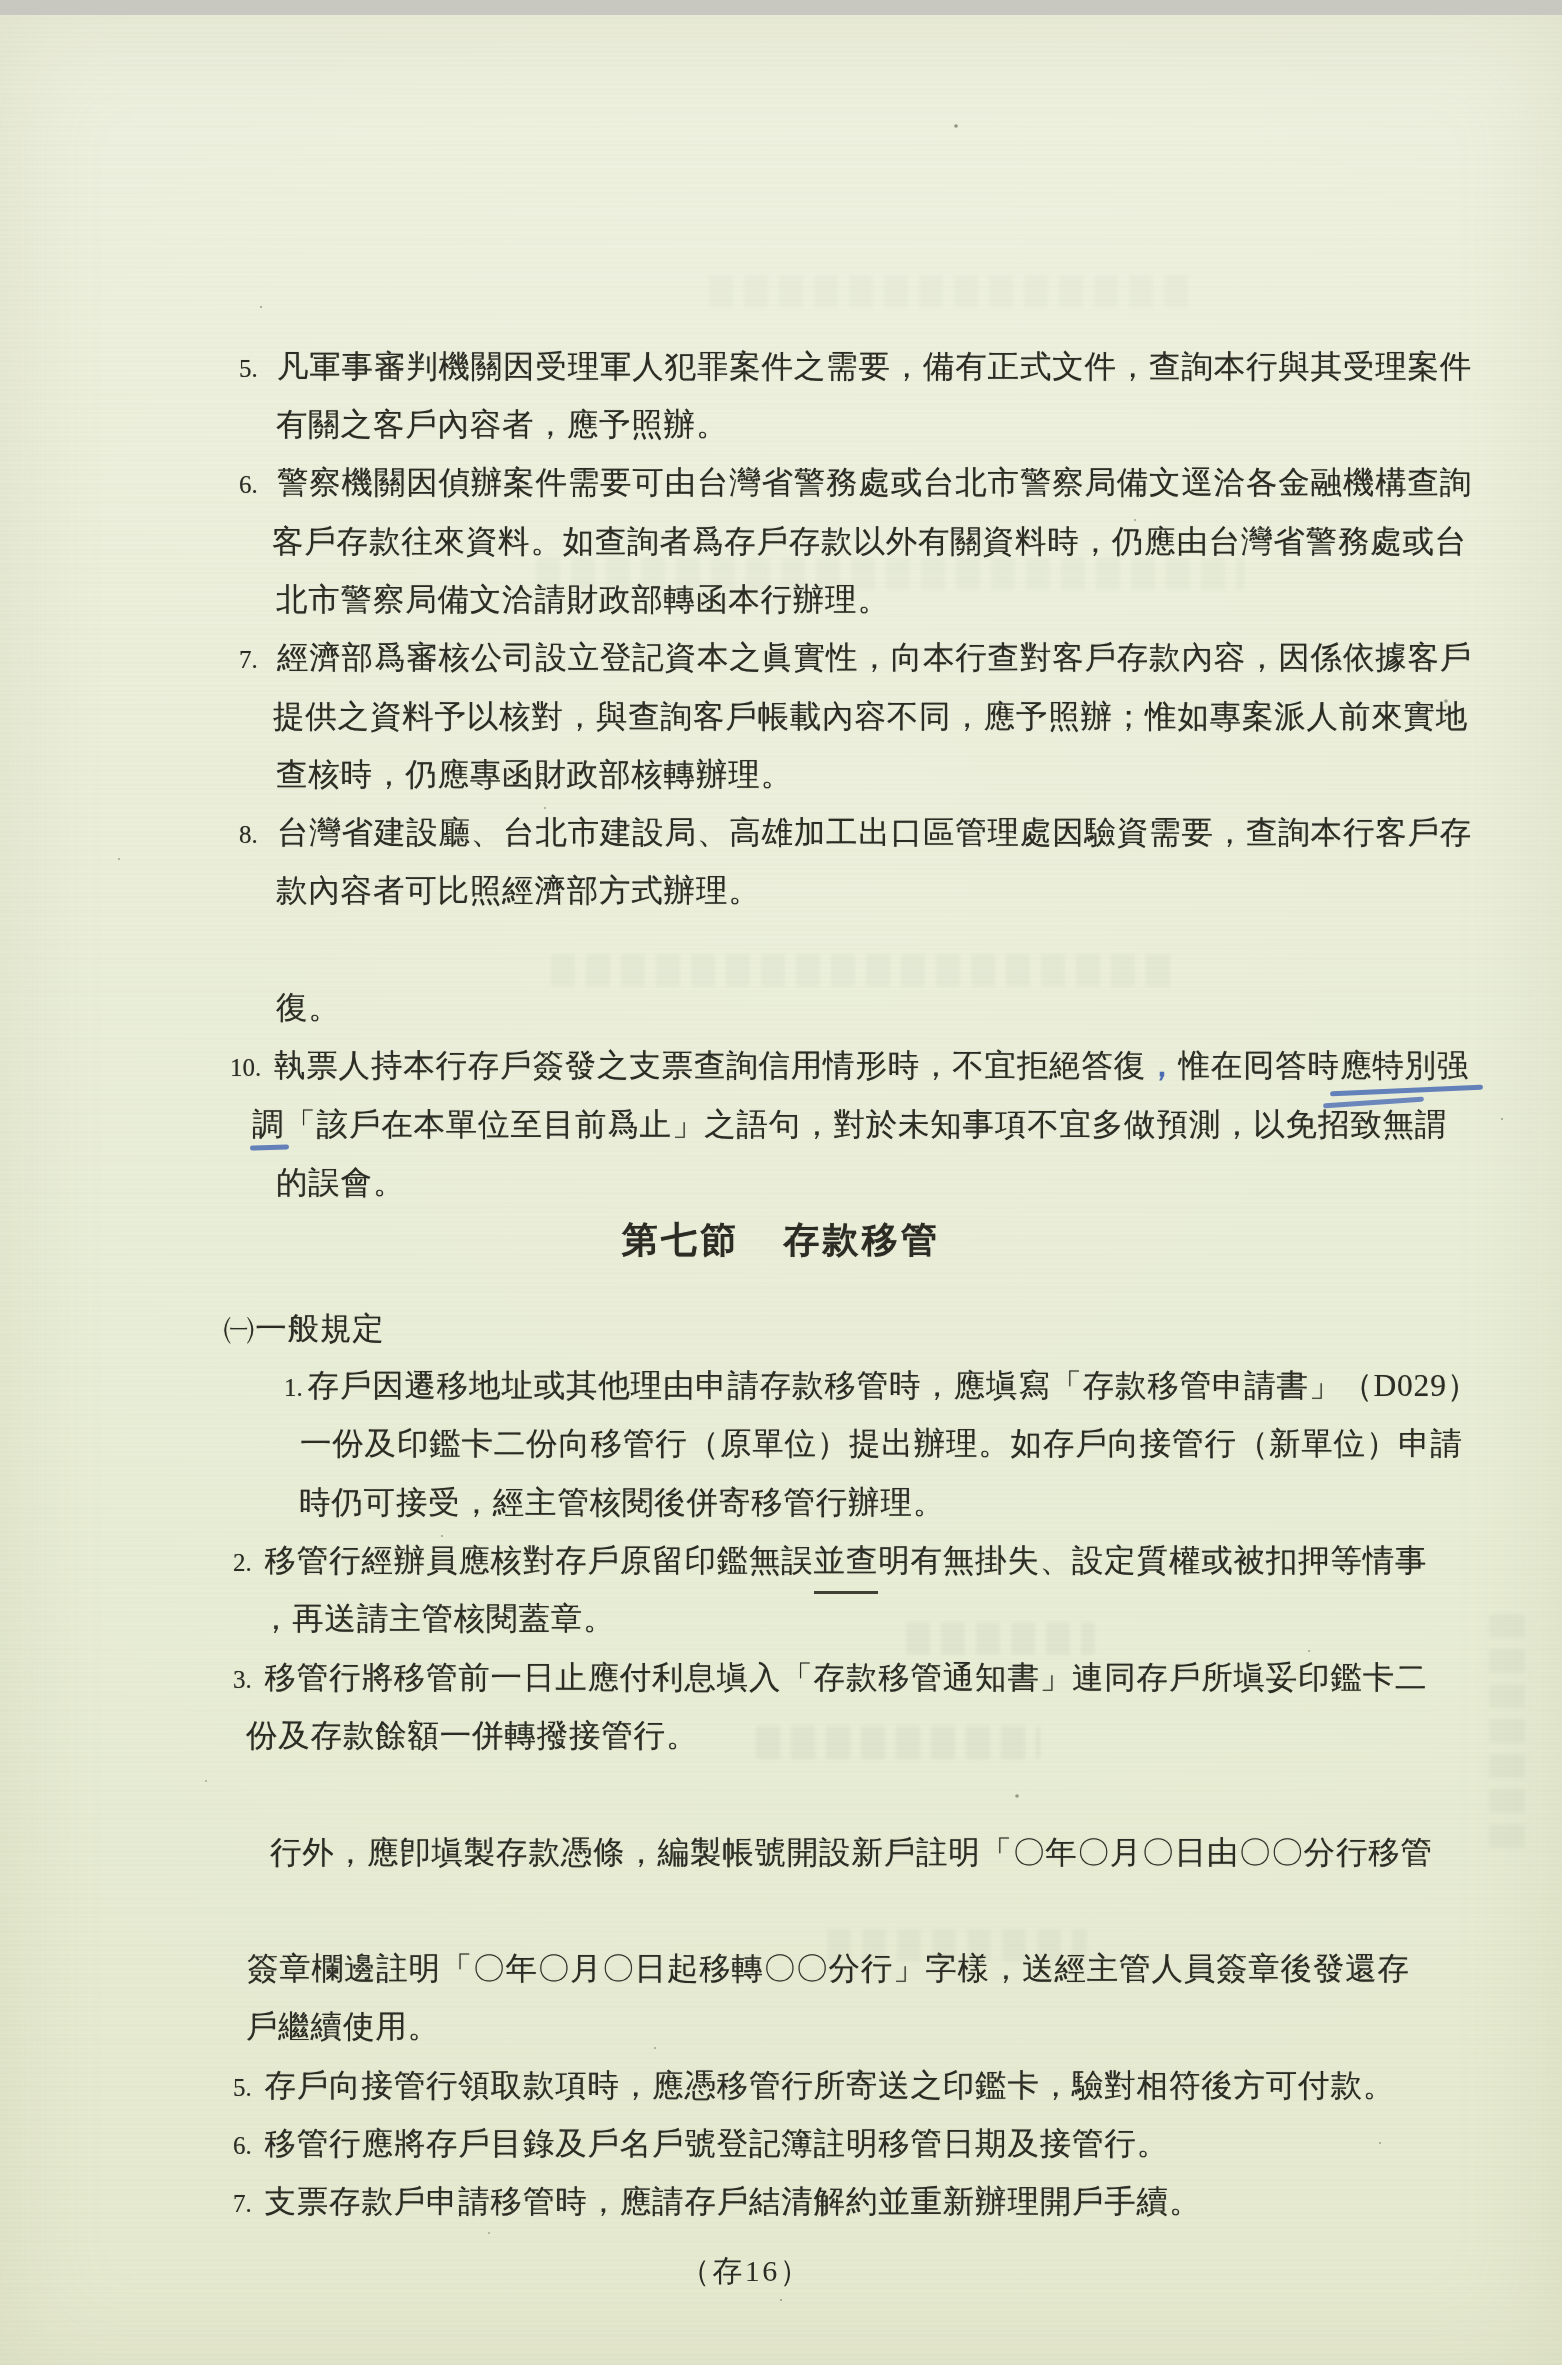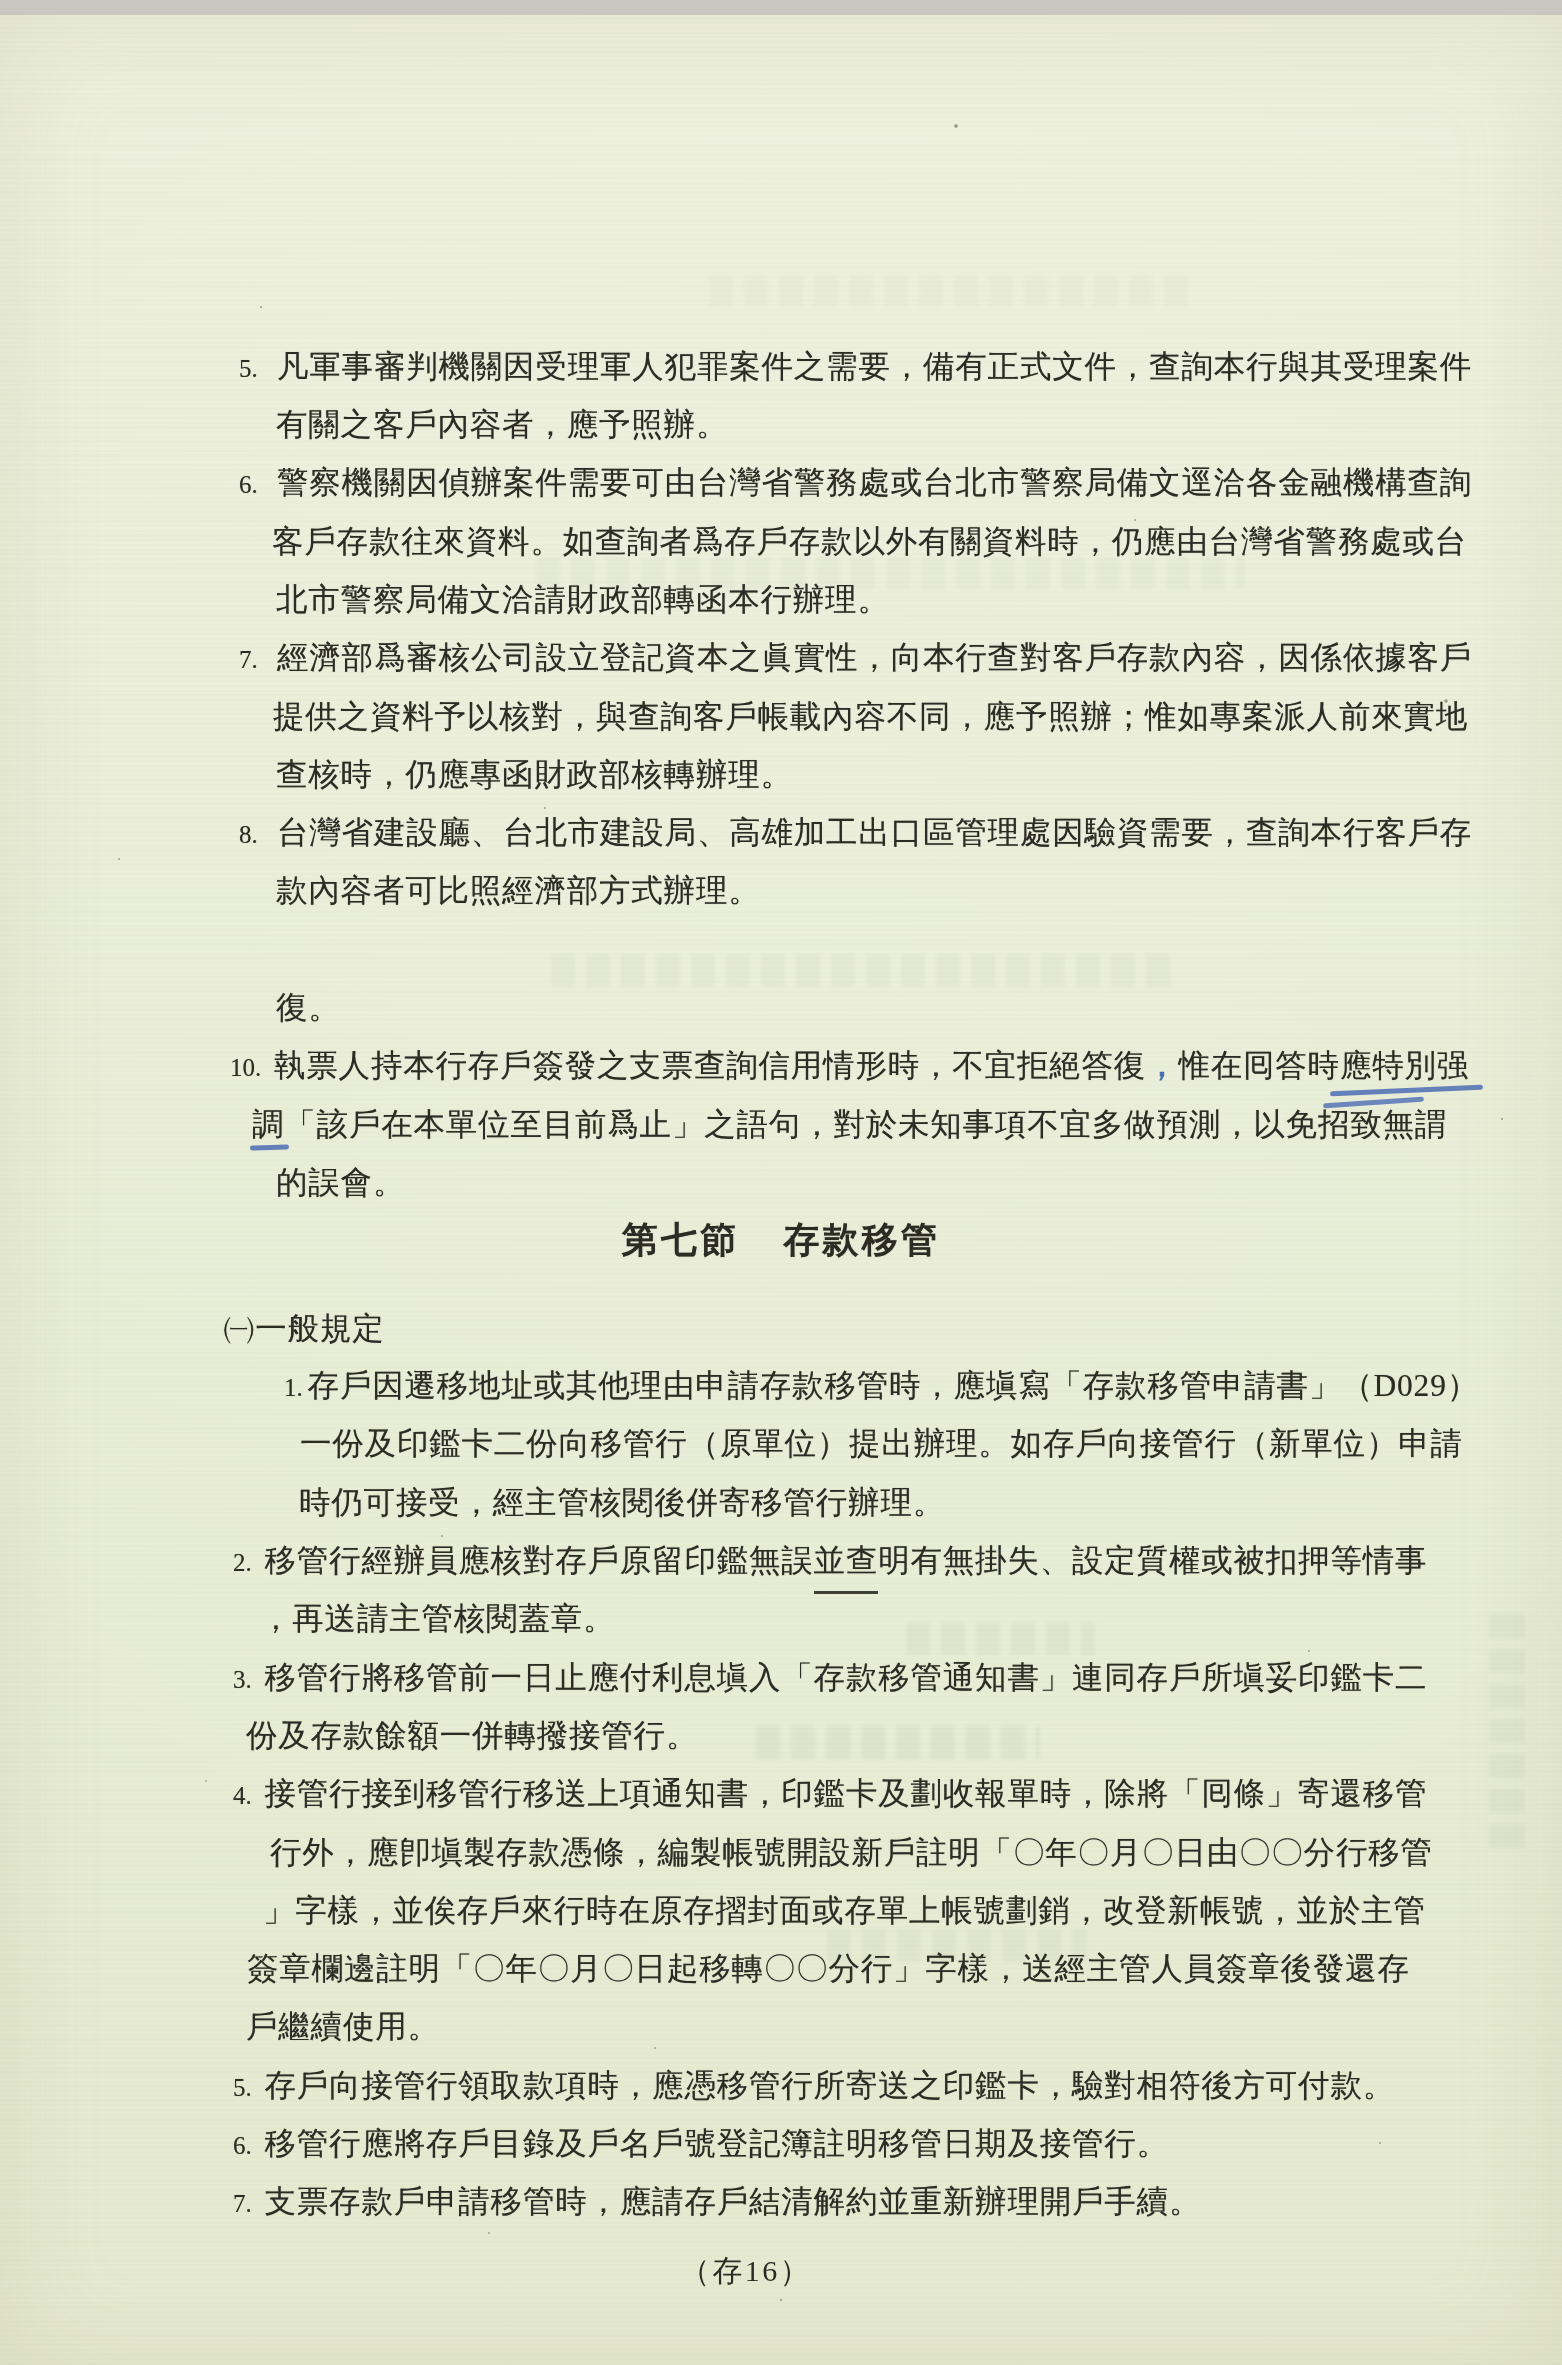--- a/index.html
+++ b/index.html
@@ -140,23 +140,21 @@
   <div class="line" style="top:1350px;left:284px"><span class="num w30">1.</span><span>存戶因遷移地址或其他理由申請存款移管時，應塡寫「存款移管申請書」（D029）</span></div>
   <div class="line" style="top:1467px;left:299px"><span>時仍可接受，經主管核閱後併寄移管行辦理。</span></div>
   <div class="line" style="top:1408px;left:300px"><span>一份及印鑑卡二份向移管行（原單位）提出辦理。如存戶向接管行（新單位）申請</span></div>
 
   <div class="line" style="top:1525px;left:233px"><span class="num w40">2.</span><span>移管行經辦員應核對存戶原留印鑑無誤</span><span class="ud">並查</span><span>明有無掛失、設定質權或被扣押等情事</span></div>
   <div class="line" style="top:1583px;left:260px"><span>，再送請主管核閱蓋章。</span></div>
 
   <div class="line" style="top:1642px;left:233px"><span class="num w40">3.</span><span>移管行將移管前一日止應付利息塡入「存款移管通知書」連同存戶所塡妥印鑑卡二</span></div>
   <div class="line" style="top:1700px;left:246px"><span>份及存款餘額一併轉撥接管行。</span></div>
 
-  <div class="line" style="top:1758px;left:233px"><span class="num w40">4.</span><span>接管行接到移管行移送上項通知書，印鑑卡及劃收報單時，除將「囘條」寄還移管</span></div>
   <div class="line" style="top:1817px;left:270px"><span>行外，應卽塡製存款憑條，編製帳號開設新戶註明「〇年〇月〇日由〇〇分行移管</span></div>
-  <div class="line" style="top:1875px;left:263px"><span>」字樣，並俟存戶來行時在原存摺封面或存單上帳號劃銷，改登新帳號，並於主管</span></div>
   <div class="line" style="top:1933px;left:247px"><span>簽章欄邊註明「〇年〇月〇日起移轉〇〇分行」字樣，送經主管人員簽章後發還存</span></div>
   <div class="line" style="top:1991px;left:246px"><span>戶繼續使用。</span></div>
 
   <div class="line" style="top:2050px;left:233px"><span class="num w40">5.</span><span>存戶向接管行領取款項時，應憑移管行所寄送之印鑑卡，驗對相符後方可付款。</span></div>
 
   <div class="line" style="top:2108px;left:233px"><span class="num w40">6.</span><span>移管行應將存戶目錄及戶名戶號登記簿註明移管日期及接管行。</span></div>
 
   <div class="line" style="top:2166px;left:233px"><span class="num w40">7.</span><span>支票存款戶申請移管時，應請存戶結清解約並重新辦理開戶手續。</span></div>
 
   <div class="footer-line" style="top:2236px"><span>（存16）</span></div>

